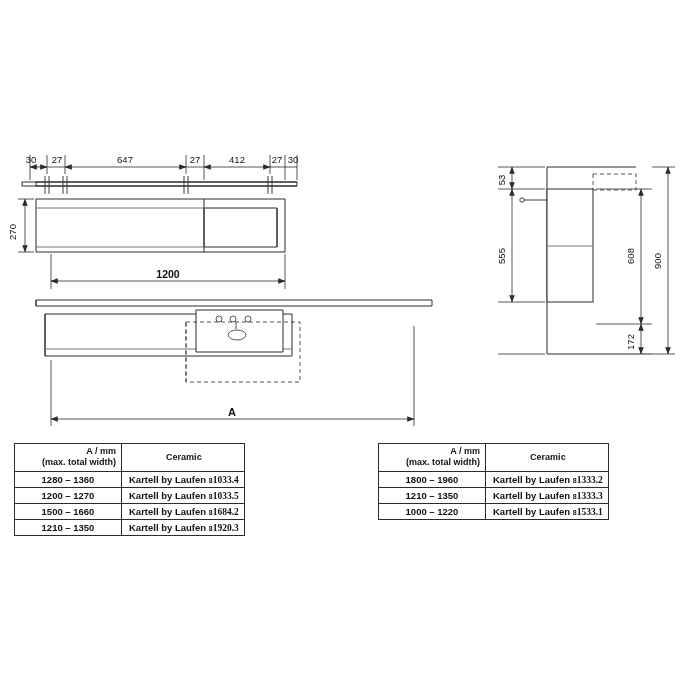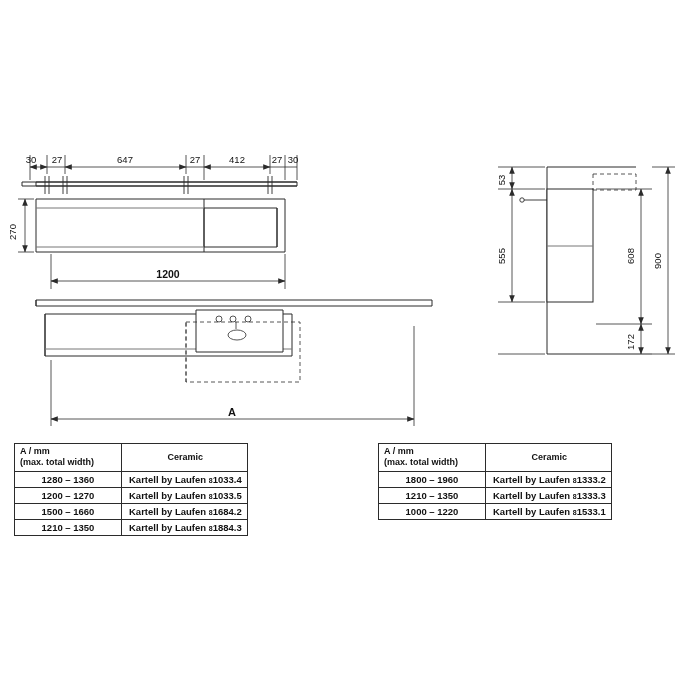--- a/index.html
+++ b/index.html
@@ -21,29 +21,29 @@
   }
   .tbl td,.tbl th{
     border:1px solid #2b2b2b;
     padding:2px 5px;
     font-weight:normal;
     white-space:nowrap;
   }
   .tbl th{
     font-weight:bold;
     font-size:9px;
-    text-align:left;
+    text-align:right;
     line-height:1.25;
   }
   .tbl th.left-col{width:96px;}
   .tbl th.right-col{text-align:center;padding-left:7px;}
   .tbl td.code{font-weight:bold;text-align:center;margin-left:15px;}
   .tbl td.cer{padding-left:7px;font-weight:bold;}
   .tbl td.cer .sub{font-size:7px;font-weight:bold;vertical-align:baseline;}
-  .tbl td.cer .num{font-weight:bold;}
+  .tbl td.cer .num{font-weight:bold;font-family:Liberation Serif, serif;}
   #table-left{left:14px;top:443px;}
   #table-right{left:378px;top:443px;}
 </style>
 </head>
 <body>
 
 <div class="stage">
 <svg width="700" height="700" viewBox="0 0 700 700">
   <defs>
     <marker id="arrEnd" markerWidth="9" markerHeight="7" refX="8.5" refY="3.5" orient="auto">
@@ -215,21 +215,21 @@
     <tr>
       <td class="code">1200 – 1270</td>
       <td class="cer"><span>Kartell by Laufen</span> <span class="sub">8</span><span class="num">1033.5</span></td>
     </tr>
     <tr>
       <td class="code">1500 – 1660</td>
       <td class="cer"><span>Kartell by Laufen</span> <span class="sub">8</span><span class="num">1684.2</span></td>
     </tr>
     <tr>
       <td class="code">1210 – 1350</td>
-      <td class="cer"><span>Kartell by Laufen</span> <span class="sub">8</span><span class="num">1884.3</span></td>
+      <td class="cer"><span>Kartell by Laufen</span> <span class="sub">8</span><span class="num">1920.3</span></td>
     </tr>
   </tbody>
 </table>
 
 <table class="tbl" id="table-right">
   <thead>
     <tr>
       <th class="left-col">
         <span>A /  mm</span><br>
         <span>(max. total width)</span>

